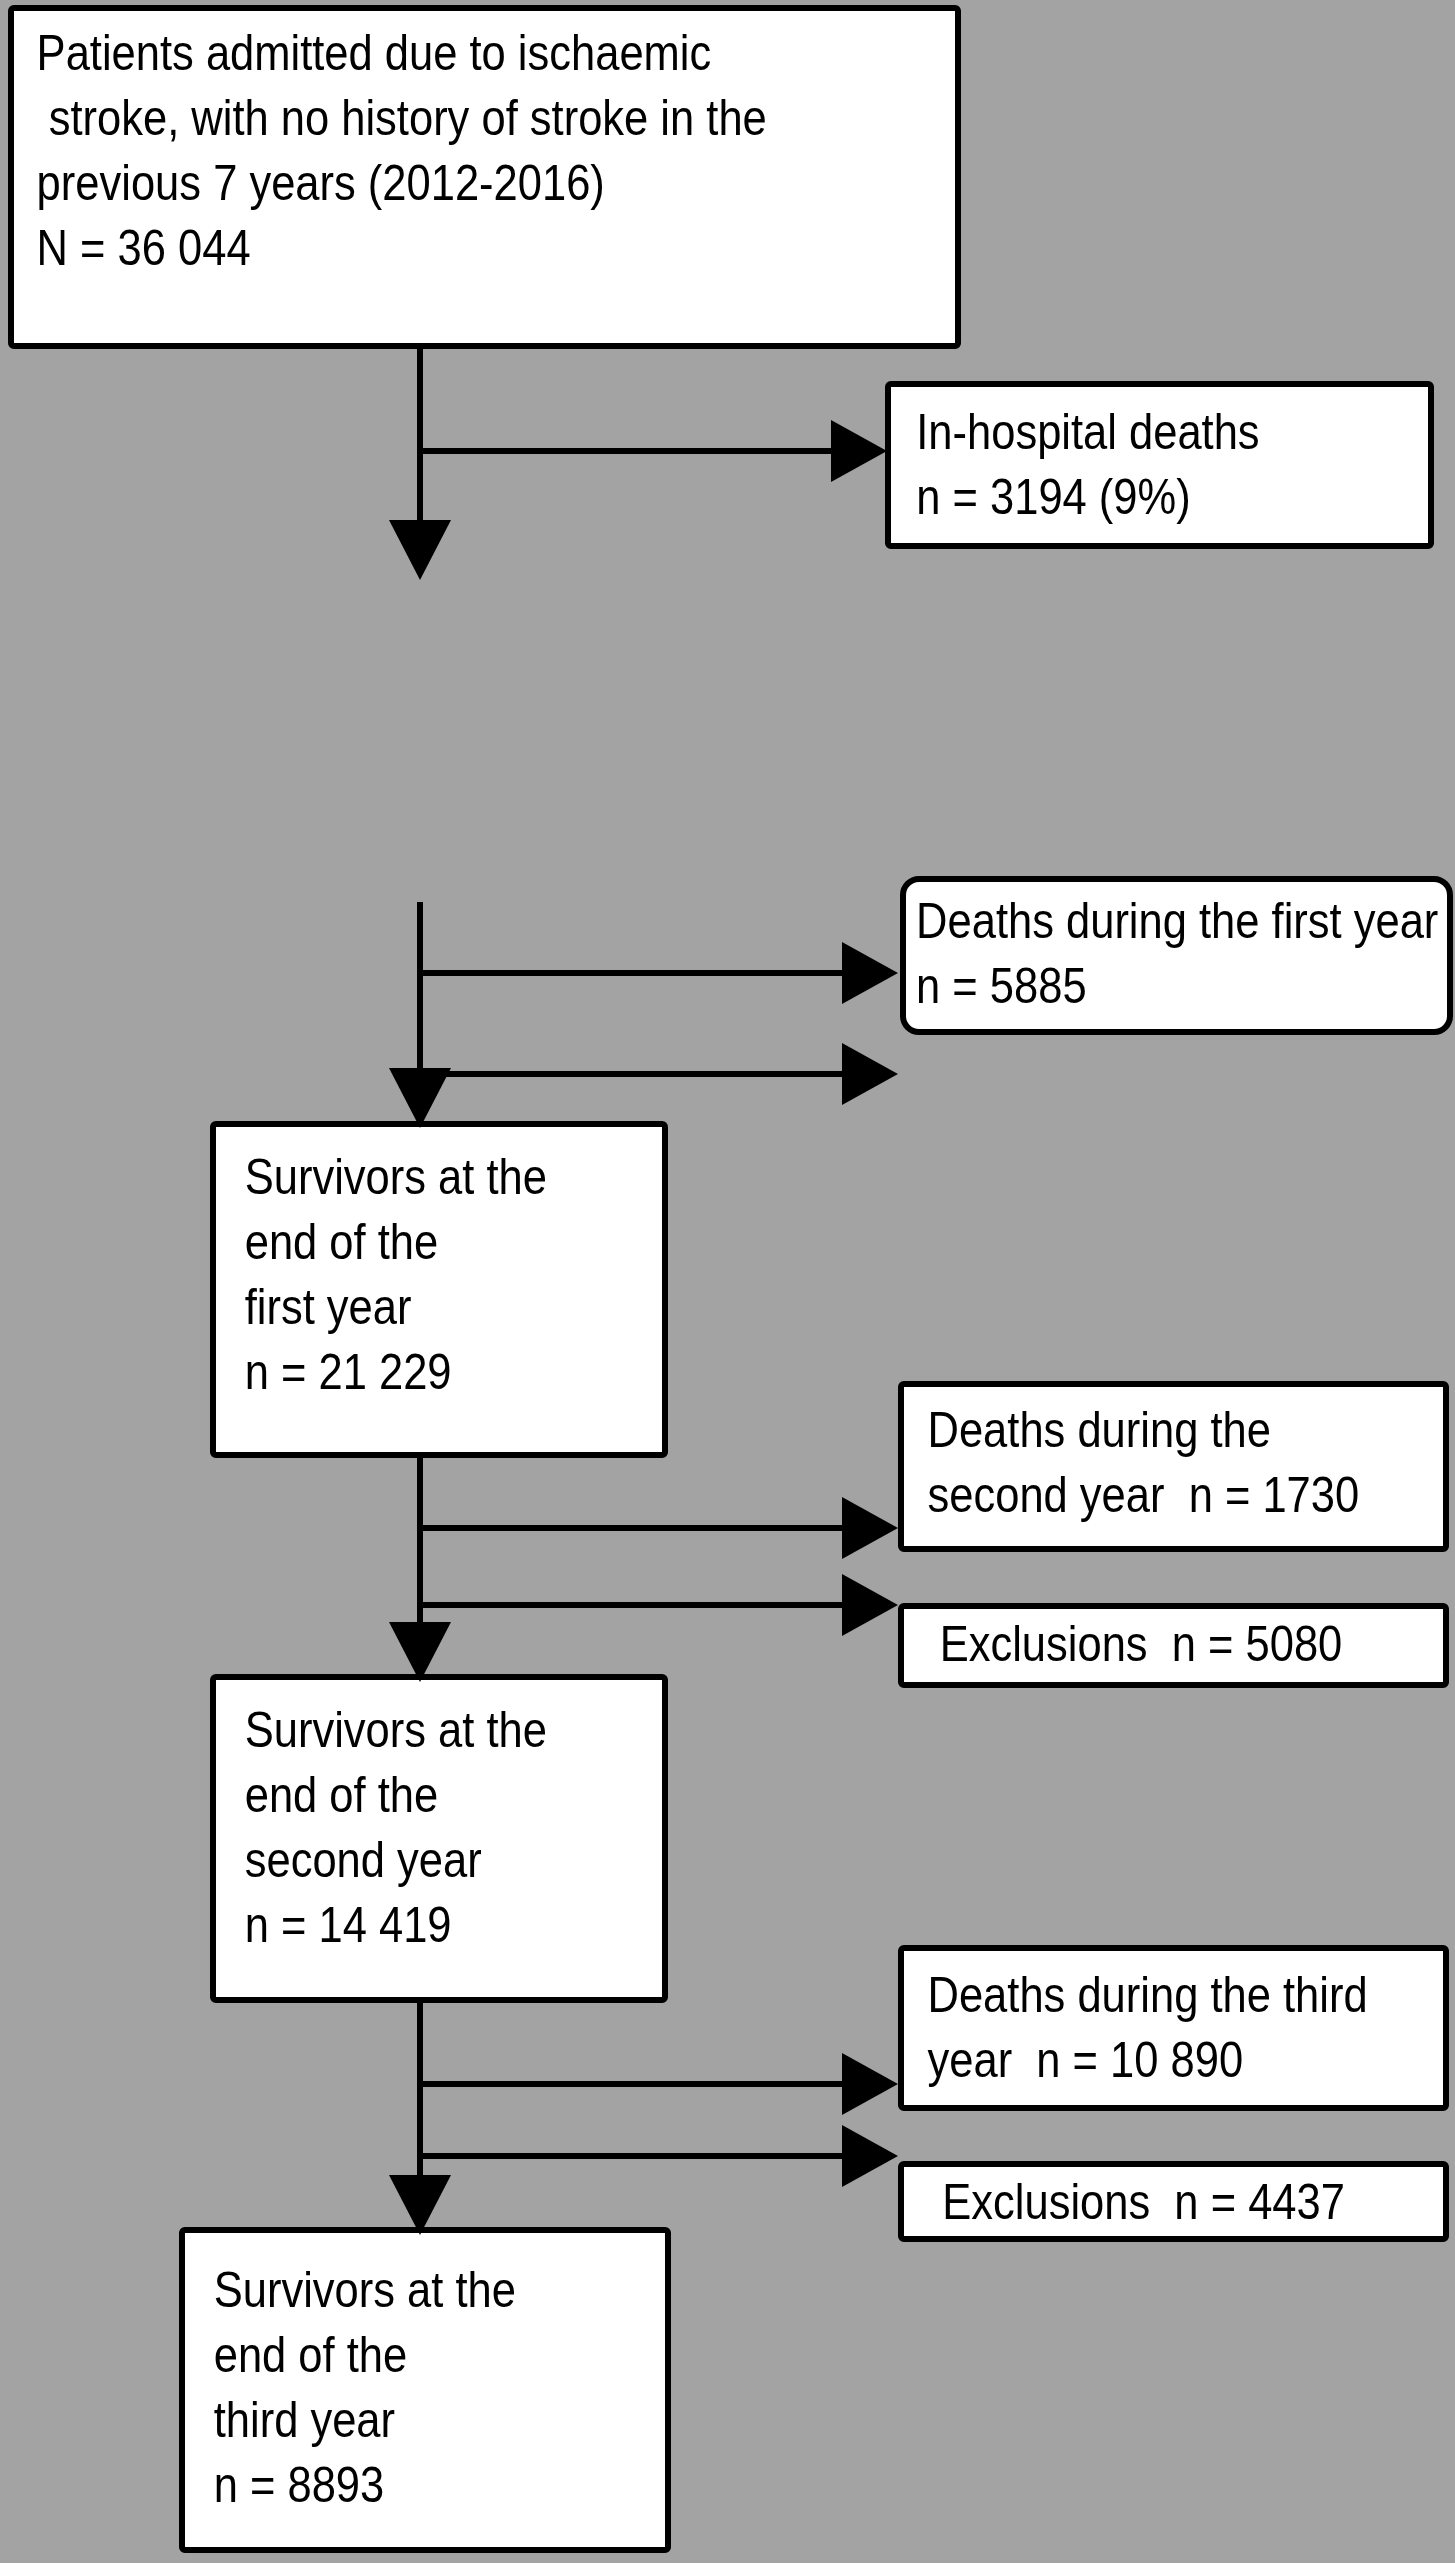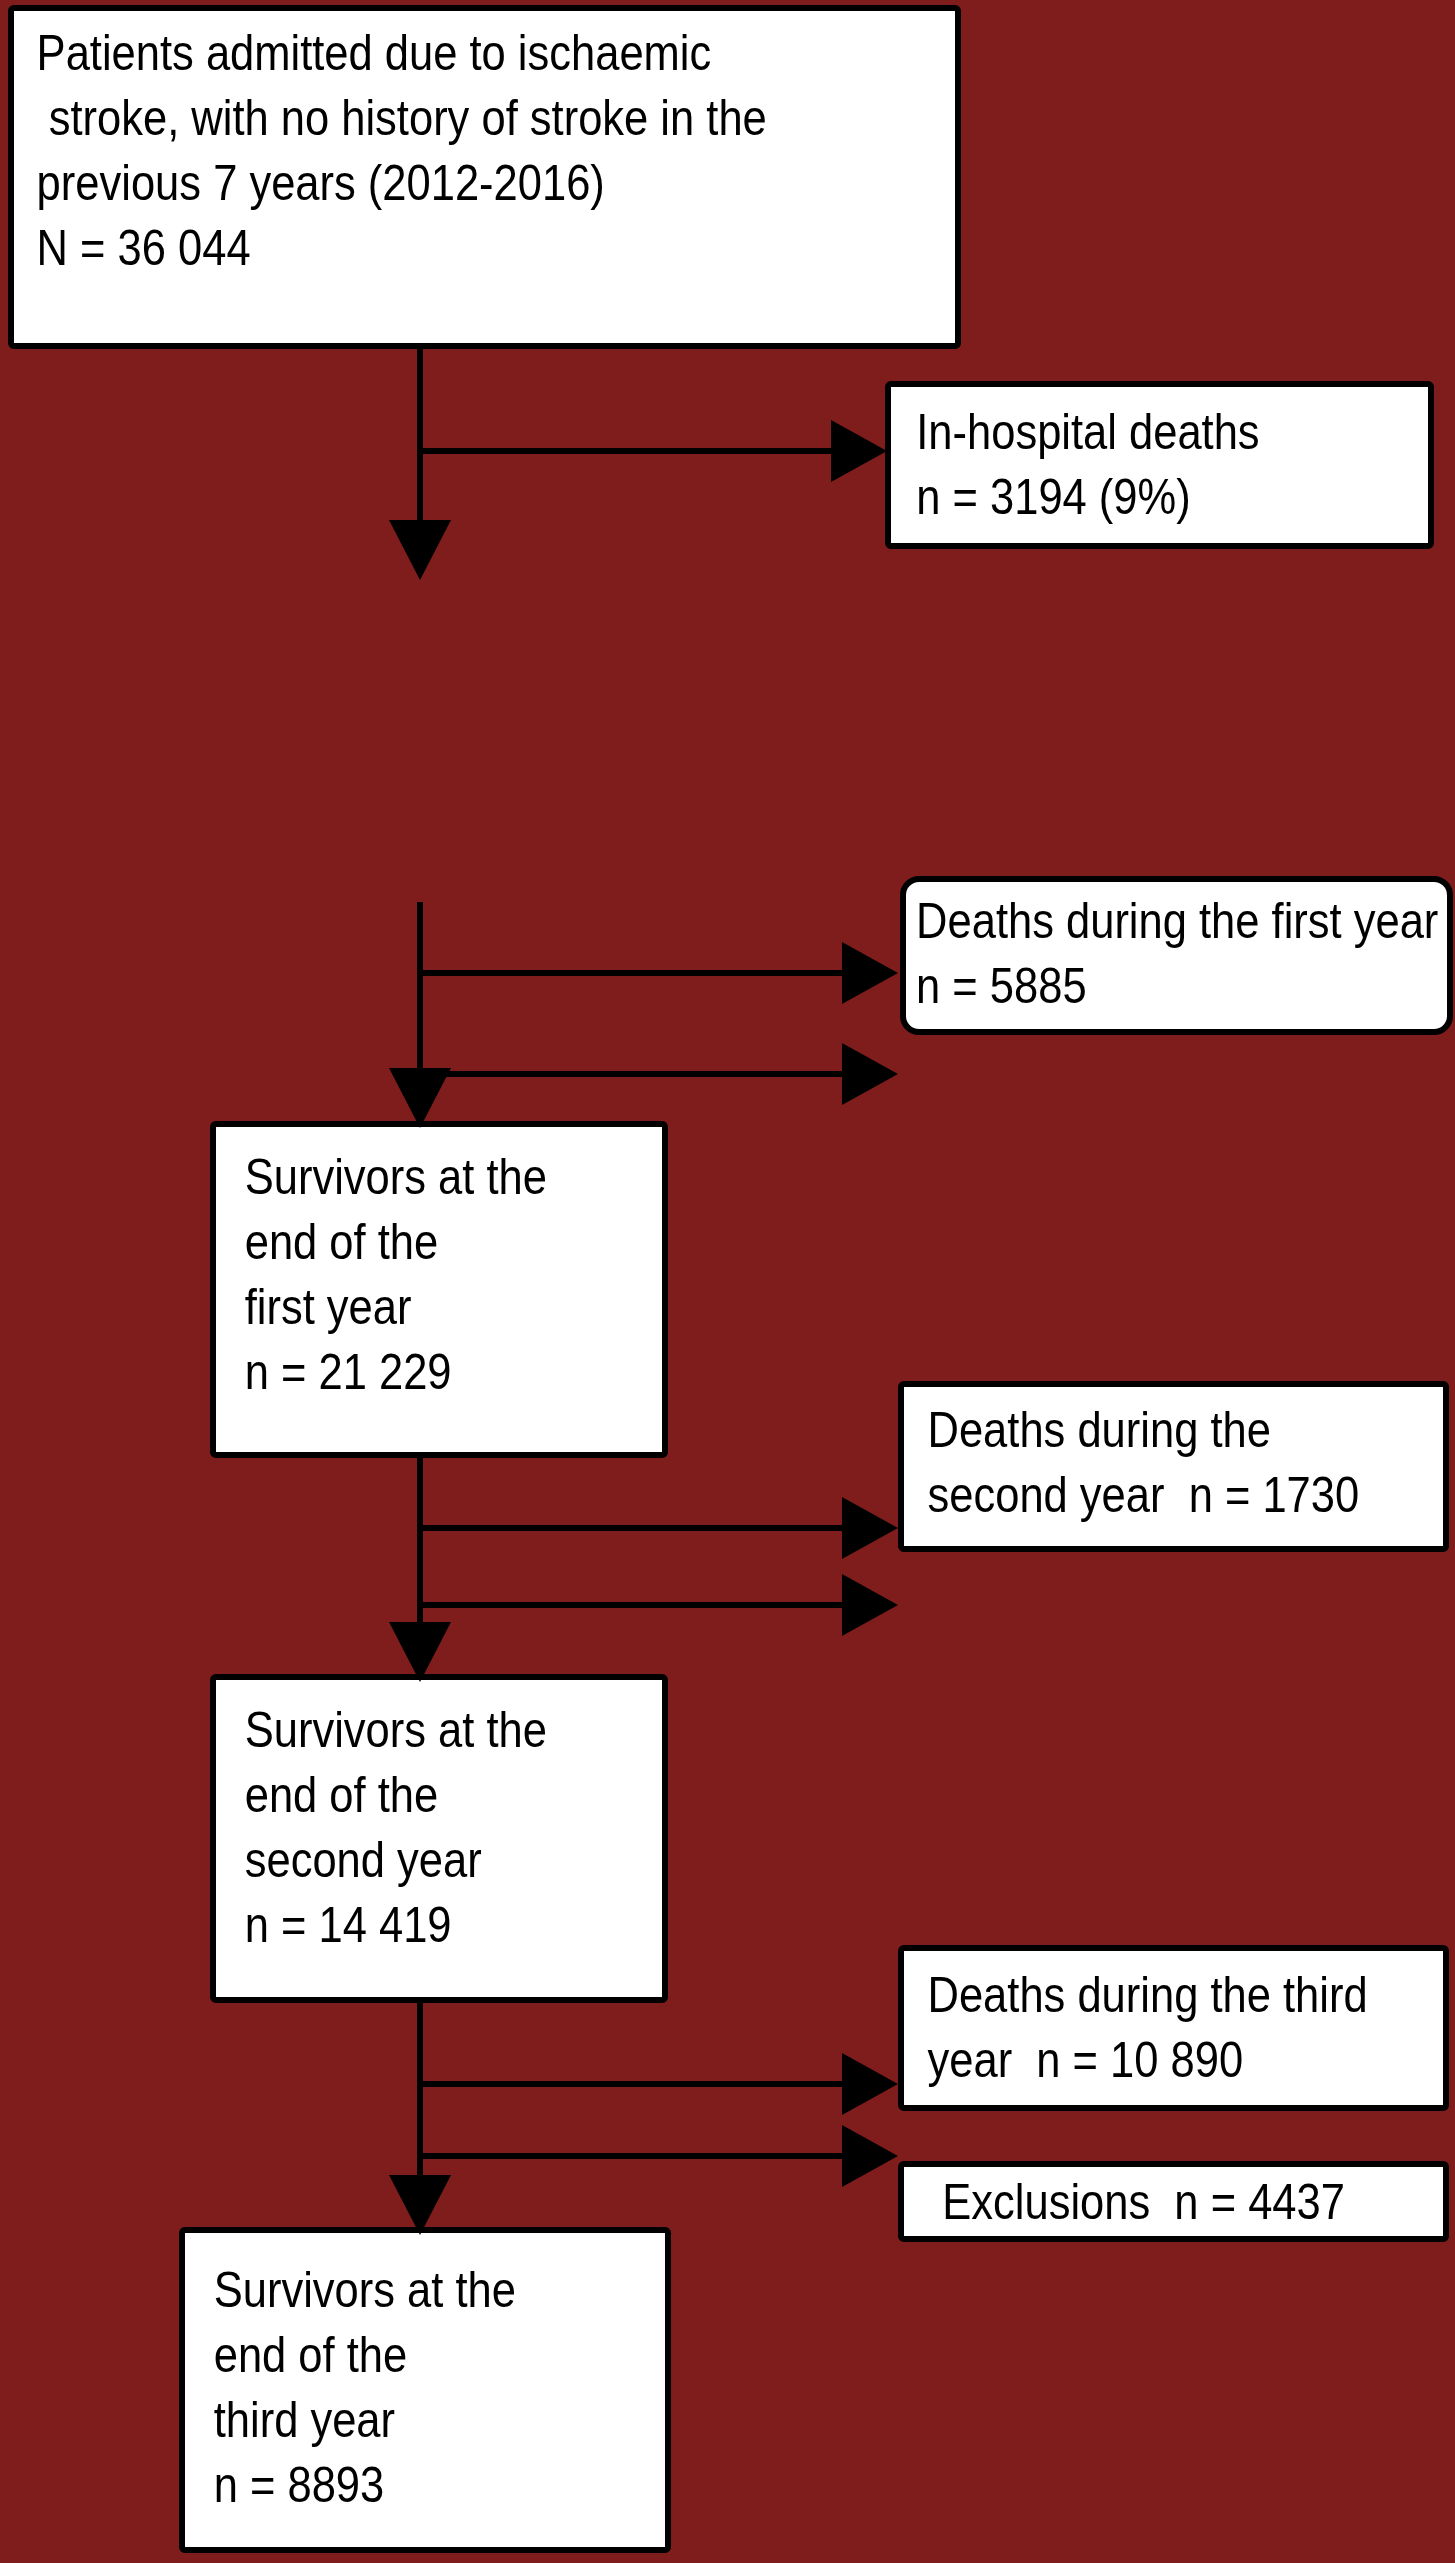--- a/index.html
+++ b/index.html
@@ -1,21 +1,21 @@
 <!DOCTYPE html>
 <html><head>
 <meta charset="utf-8">
 <title>Flow diagram</title>
 <style>
   html,body{margin:0;padding:0;background:#ffffff;}
   #figure{
     position:relative;
     width:1455px;
     height:2563px;
-    background:#7f1d1d;
+    background:#a3a3a3;
     font-family:"Liberation Sans","DejaVu Sans",sans-serif;
     color:#000000;
     overflow:hidden;
   }
   .box{
     position:absolute;
     box-sizing:border-box;
     border:6.8px solid #000000;
     border-radius:5.8px;
     background:#ffffff;
@@ -84,20 +84,25 @@
     </div>
   </div>
 
   <div class="box" style="left:898px;top:1381px;width:551px;height:171px;">
     <div class="txt" style="padding:10.7px 4.9px 0 27px;">
       <div class="line">Deaths during the</div>
       <div class="line">second year  n = 1730</div>
     </div>
   </div>
 
+  <div class="box" style="left:898px;top:1603px;width:551px;height:85px;">
+    <div class="txt" style="padding:2.9px 4.9px 0 41px;">
+      <div class="line">Exclusions  n = 5080</div>
+    </div>
+  </div>
 
   <div class="box" style="left:210px;top:1674px;width:458px;height:329px;">
     <div class="txt" style="padding:17.5px 4.9px 0 33px;">
       <div class="line">Survivors at the</div>
       <div class="line">end of the</div>
       <div class="line">second year</div>
       <div class="line">n = 14 419</div>
     </div>
   </div>
 

